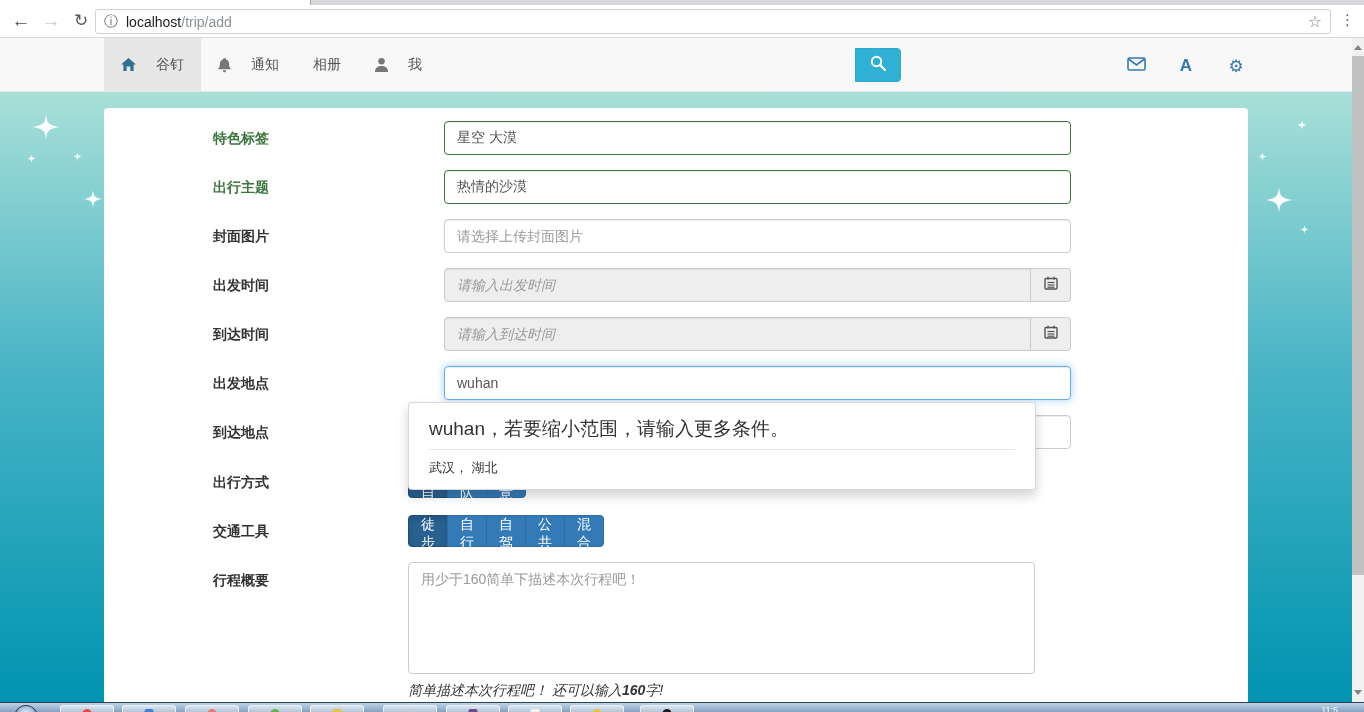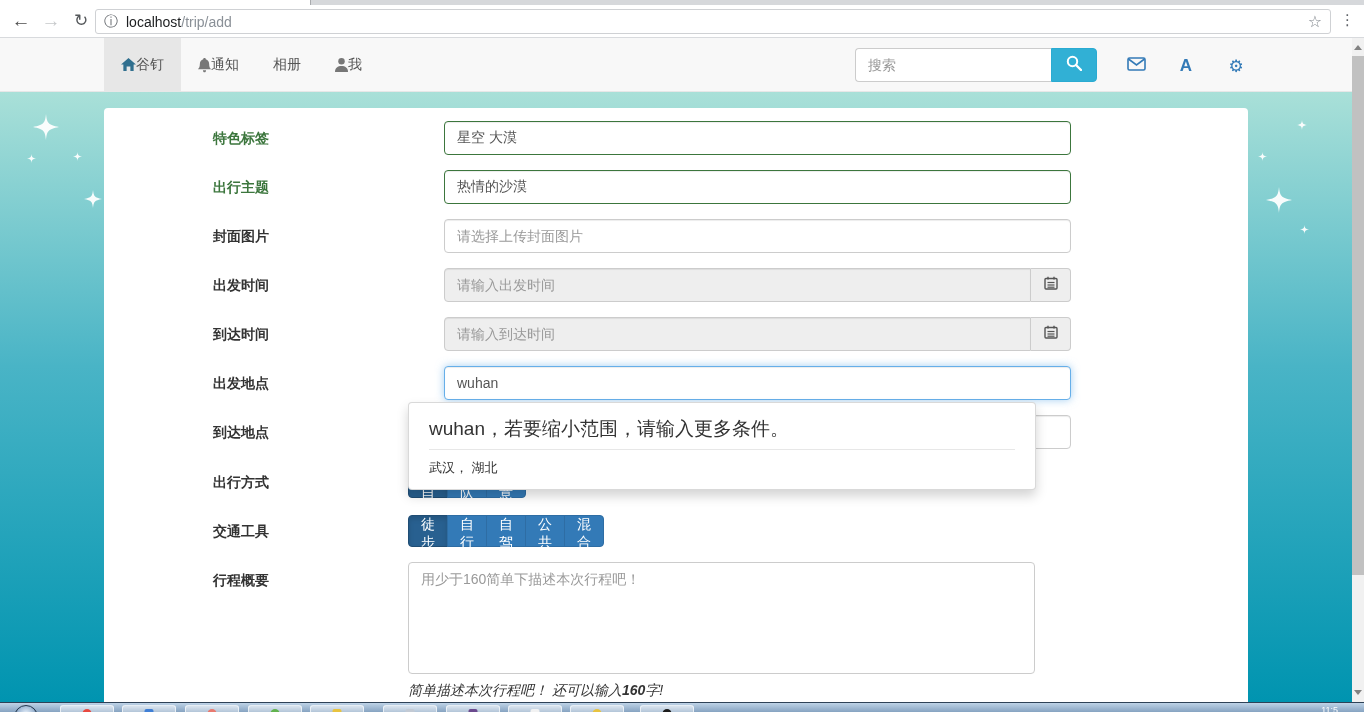--- a/index.html
+++ b/index.html
@@ -17,21 +17,21 @@
   .urlbar { position:absolute; left:95px; top:4px; width:1236px; height:25px; border:1px solid #cfd1d4; border-radius:3px; background:#fff; display:flex; align-items:center; padding:0 8px; }
   .urlbar .info { color:#5f6368; font-size:14px; margin-right:8px; }
   .urlbar .host { color:#1b1d1f; font-size:14px; }
   .urlbar .path { color:#8a9097; font-size:14px; }
   .urlbar .bookmark { margin-left:auto; color:#84898f; font-size:16px; cursor:pointer; }
   .menu-dots { position:absolute; right:8px; top:6px; color:#5f6368; font-size:15px; letter-spacing:1px; cursor:pointer; }
 
   
   .site-nav { position:absolute; top:38px; left:0; width:1352px; height:54px; background:#f8f8f8; border-bottom:1px solid #e7e7e7; }
   .nav-items { display:flex; height:54px; padding-left:104px; }
-  .nav-item { display:flex; align-items:center; gap:0; padding:0 17px; font-size:14px; color:#555; cursor:pointer; }
+  .nav-item { display:flex; align-items:center; gap:20px; padding:0 17px; font-size:14px; color:#555; cursor:pointer; }
   .nav-item.active { background:#e7e7e7; }
   .nav-item svg { display:block; }
   .search-group { position:absolute; left:855px; top:10px; display:flex; }
   .search-input { width:196px; height:34px; border:1px solid #ccc; border-right:none; border-radius:4px 0 0 4px; padding:0 12px; font-size:14px; color:#555; outline:none; font-family:inherit; }
   .search-input::placeholder { color:#999; }
   .search-btn { width:46px; height:34px; background:#31b0d5; border:1px solid #2aabd2; border-radius:0 4px 4px 0; display:flex; align-items:center; justify-content:center; cursor:pointer; }
   .nav-iconlink { position:absolute; top:17px; width:24px; height:22px; display:flex; align-items:center; justify-content:center; color:#337ab7; cursor:pointer; }
   .nav-iconlink.mail { left:1124px; }
   .nav-iconlink.font { left:1174px; font-weight:bold; font-size:17px; }
   .nav-iconlink.gear { left:1224px; font-size:17px; }
@@ -46,21 +46,21 @@
   .frow { position:absolute; left:0; }
   .flabel { position:absolute; left:0; top:0; width:274px; text-align:center; font-size:14px; font-weight:bold; color:#333; line-height:34px; }
   .flabel.success { color:#3c763d; }
   .field { position:absolute; left:304px; top:0; }
   .tinput { width:627px; height:34px; border:1px solid #ccc; border-radius:4px; padding:6px 12px; font-size:14px; color:#555; outline:none; background:#fff; font-family:inherit; box-shadow:inset 0 1px 1px rgba(0,0,0,.075);margin-left:36px; }
   .tinput::placeholder { color:#999; }
   .tinput.success { border-color:#3c763d; }
   .tinput.focusring { border-color:#66afe9; box-shadow:inset 0 1px 1px rgba(0,0,0,.075), 0 0 8px rgba(102,175,233,.6); }
   .tinput.disabled { background:#eee; }
   .dategroup { display:flex; }
-  .dategroup .tinput { width:587px; border-radius:4px 0 0 4px; }
+  .dategroup .tinput { width:587px; border-radius:4px 0 0 4px;font-style:italic; }
   .addon { width:40px; height:34px; background:#eee; border:1px solid #ccc; border-left:none; border-radius:0 4px 4px 0; display:flex; align-items:center; justify-content:center; color:#555; cursor:pointer; }
   .btn-group { display:inline-flex; }
   .btn { height:32px; padding:0 12px; background:#337ab7; border:1px solid #2e6da4; color:#fff; font-size:14px; font-family:inherit; cursor:pointer; margin-left:-1px; }
   .btn:first-child { border-radius:4px 0 0 4px; margin-left:0; }
   .btn:last-child { border-radius:0 4px 4px 0; }
   .btn.active { background:#286090; border-color:#204d74; box-shadow:inset 0 3px 5px rgba(0,0,0,.125); }
   .tarea { width:627px; height:112px; border:1px solid #ccc; border-radius:4px; padding:8px 12px; font-size:14px; color:#555; resize:none; outline:none; font-family:inherit; }
   .tarea::placeholder { color:#999; }
   .helper { position:absolute; left:304px; top:574px; font-size:14px; color:#333;font-style:italic; }
   .helper b { font-weight:bold; }
@@ -127,21 +127,20 @@
       <span>
         <svg width="13" height="14" viewBox="0 0 14 15">
             <circle fill="#777" cx="7" cy="3.5" r="3.5"></circle>
             <path fill="#777" d="M0 15 C0 10.5 3 8.5 7 8.5 C11 8.5 14 10.5 14 15 Z"></path>
           </svg>
       </span>
       <span>我</span>
     </div>
   </div>
   <div class="search-group">
-    <input class="search-input" placeholder="搜索" style="">
     <div class="search-btn">
       <span>
         <svg width="16" height="16" viewBox="0 0 16 16">
             <circle cx="6.5" cy="6.5" r="4.7" fill="none" stroke="#fff" stroke-width="2"></circle>
             <line x1="10" y1="10" x2="15" y2="15" stroke="#fff" stroke-width="2.4" stroke-linecap="round"></line>
           </svg>
       </span>
     </div>
   </div>
   <div class="nav-iconlink mail">

